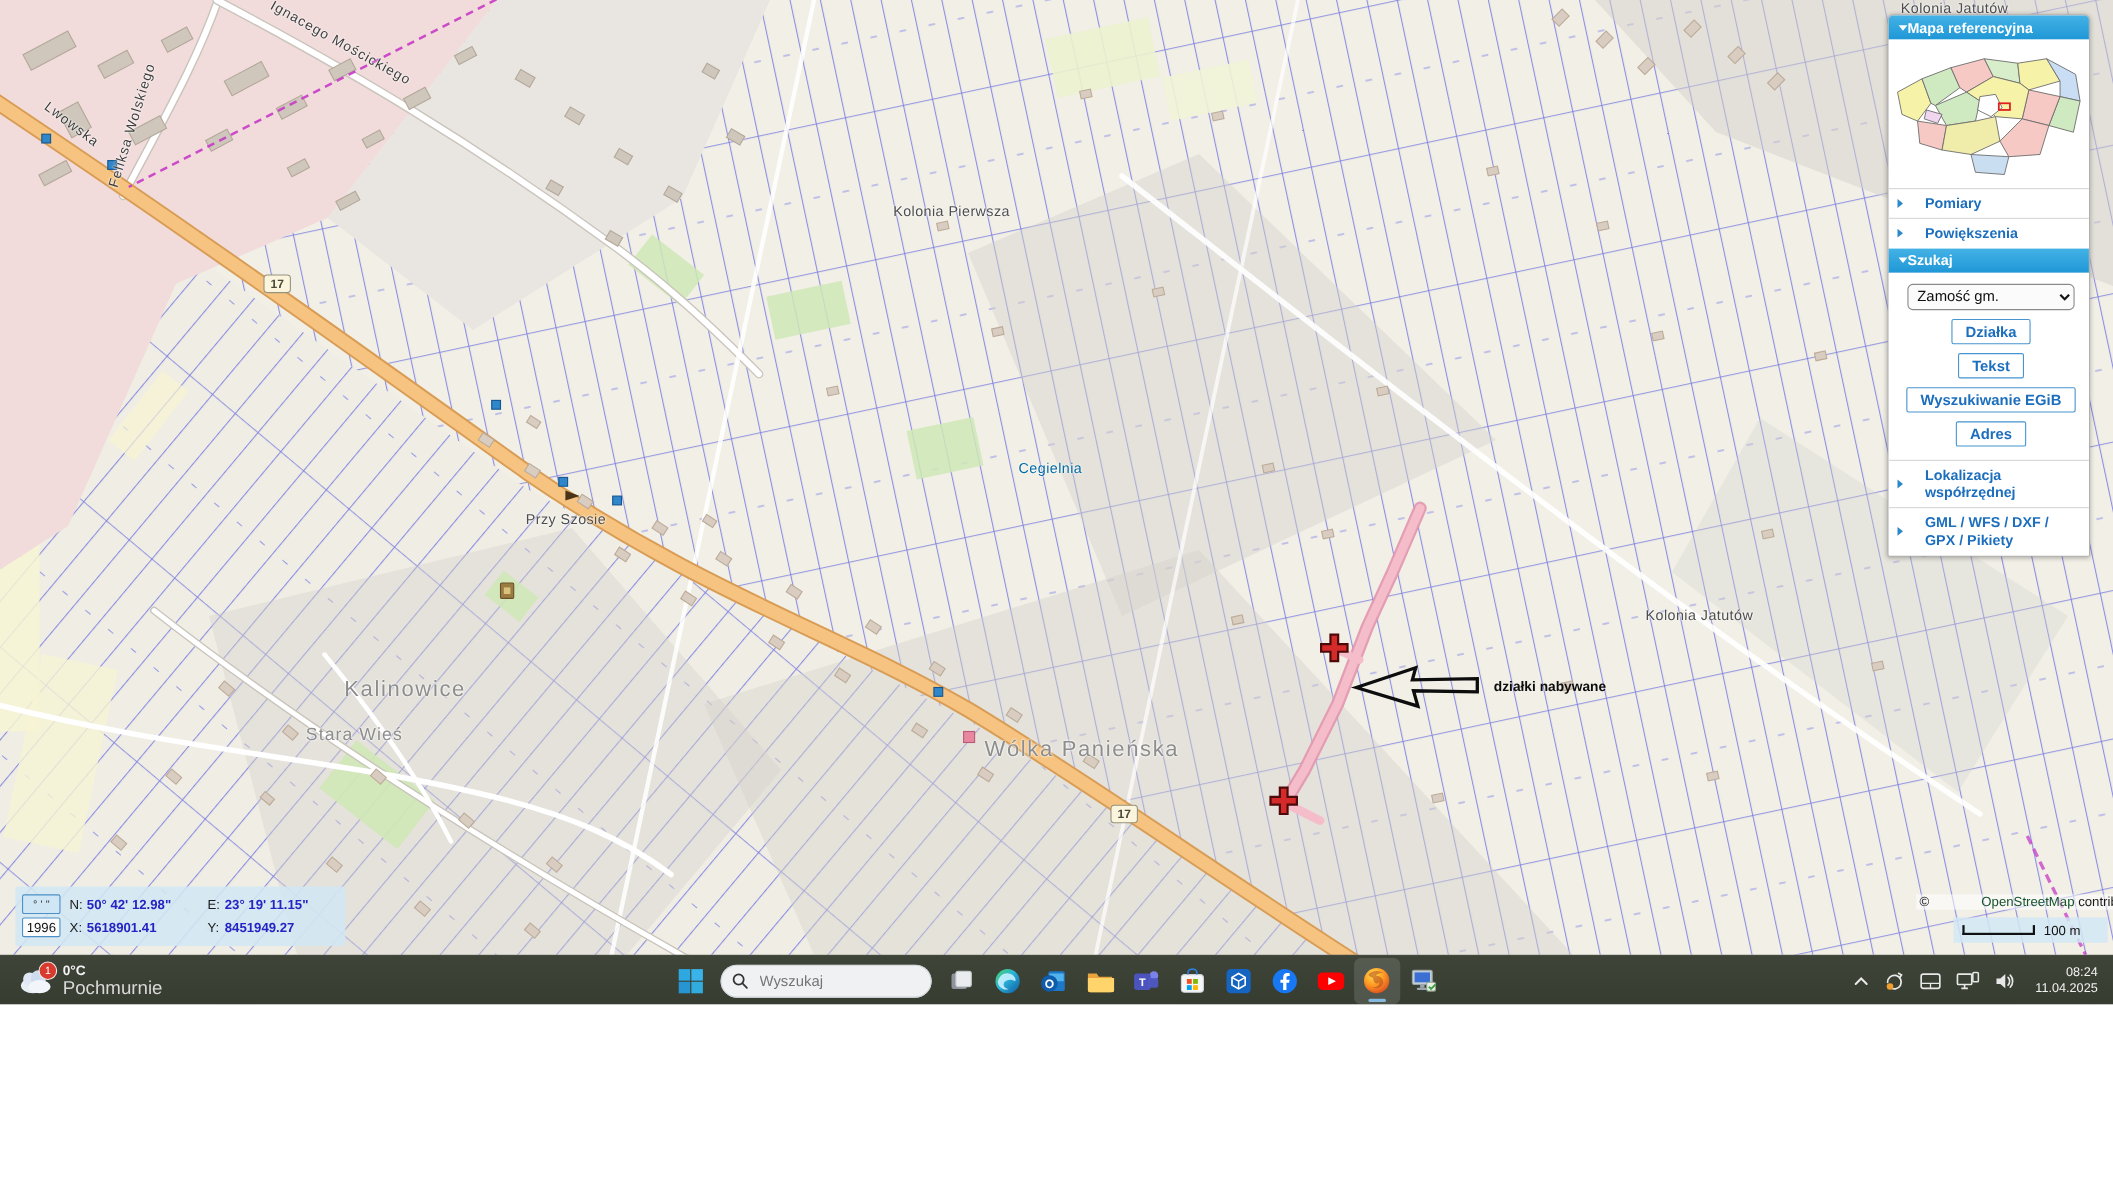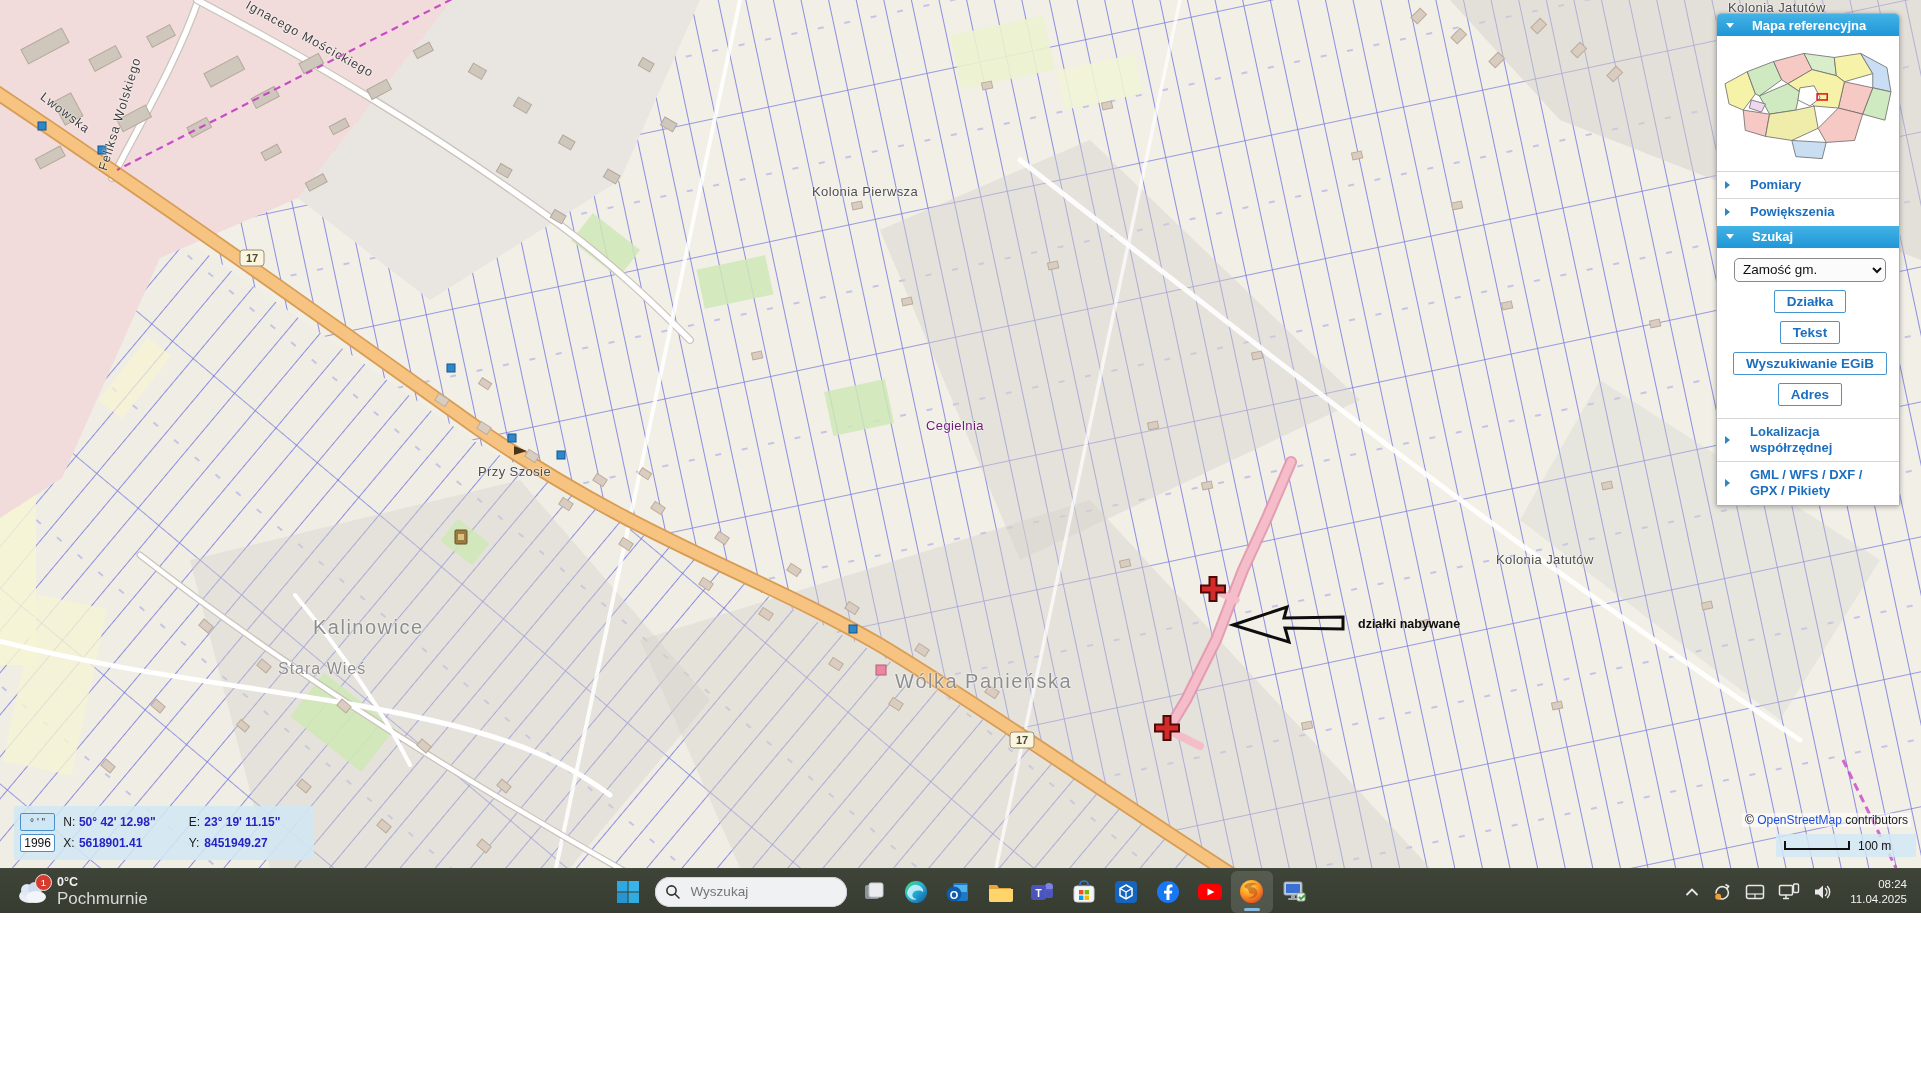--- a/index.html
+++ b/index.html
@@ -11,21 +11,21 @@
   .maplbl{position:absolute;white-space:nowrap;color:#4a4a4a;
           text-shadow:0 0 2px #ffffff,0 0 2px #ffffff;pointer-events:none;}
   .lbl-big{color:#8d8d8d;font-size:20px;letter-spacing:1.5px;}
   .lbl-med{color:#8d8d8d;font-size:16px;letter-spacing:1px;}
   .lbl-sm{color:#4d4d4d;font-size:13px;letter-spacing:.4px;}
   .lbl-street{color:#3d3d3d;font-size:12.5px;letter-spacing:1px;}
   .anno-label{position:absolute;font-size:12.5px;font-weight:bold;color:#0d0d0d;white-space:nowrap;}
   
   .panel{position:absolute;left:1716px;top:13px;width:182px;background:#ffffff;
          border:1px solid #b0b0b0;border-radius:5px 5px 2px 2px;box-shadow:0 1px 5px rgba(0,0,0,.3);}
-  .p-header{height:22px;display:flex;align-items:center;gap:18px;padding-left:9px;
+  .p-header{height:22px;display:flex;align-items:center;gap:0;padding-left:9px;
             background:linear-gradient(#43b2e6,#1f97d6);color:#fff;font-size:13px;font-weight:bold;cursor:pointer;}
   .p-header.first{border-radius:4px 4px 0 0;}
   .tri-down{width:0;height:0;border-left:4px solid transparent;border-right:4px solid transparent;border-top:5px solid #fff;}
   .tri-right{width:0;height:0;border-top:4px solid transparent;border-bottom:4px solid transparent;border-left:5px solid #2b87c8;}
   .p-row{display:flex;align-items:center;gap:20px;padding:5px 8px;border-top:1px solid #d6d6d6;
          color:#1d6fbe;font-size:13px;font-weight:bold;background:#fff;cursor:pointer;line-height:1.25;}
   .minimap-wrap{display:flex;justify-content:center;padding:5px 0 6px 0;background:#fff;}
   .szukaj-body{display:flex;flex-direction:column;align-items:center;gap:8px;padding:10px 0 12px 4px;background:#fff;}
   .region-select{width:152px;height:24px;font-size:13.5px;font-family:"Liberation Sans",sans-serif;
                  border:1px solid #8a8a8a;border-radius:5px;background:#fbfbfb;padding:0 4px;color:#111;}
@@ -36,21 +36,21 @@
              background:rgba(210,231,243,.88);border-radius:2px;font-size:12px;}
   .coord-row{display:flex;align-items:center;height:20px;margin:1px 0;}
   .dms-chip{display:inline-flex;align-items:center;justify-content:center;width:34px;height:16px;
             background:#cfe7f5;border:1px solid #4d8fc7;color:#333;font-size:10px;border-radius:2px;}
   .scale-chip{display:inline-flex;align-items:center;justify-content:center;width:34px;height:16px;
               background:#fdfdfd;border:1px solid #4d8fc7;color:#111;font-size:12px;border-radius:2px;}
   .clab{color:#1a1a1a;margin-left:8px;width:16px;}
   .cval{color:#2424c4;font-weight:bold;width:104px;}
   .attr{position:absolute;left:1742px;top:813px;font-size:12px;color:#1a1a1a;
         background:rgba(255,255,255,.55);padding:0 3px;white-space:nowrap;}
-  .attr a{color:#1d4ed8;text-decoration:none;}
+  .attr a{color:#14532d;text-decoration:none;margin-left:44px;}
   .scalebar-box{position:absolute;left:1776px;top:834px;width:132px;height:23px;
                 background:rgba(210,231,243,.85);display:flex;align-items:center;gap:8px;padding-left:8px;}
   .scalebar-line{width:62px;height:7px;border-left:2px solid #111;border-right:2px solid #111;border-bottom:2px solid #111;}
   .scalebar-box span{font-size:12px;color:#111;}
   
   .taskbar{position:absolute;left:0;top:868px;width:1921px;height:45px;
            background:linear-gradient(#3e4438,#363c30);border-top:1px solid rgba(255,255,255,.07);}
   .weather{position:absolute;left:8px;top:0;height:45px;display:flex;align-items:center;gap:7px;
            padding:0 8px;cursor:pointer;}
   .weather .wtxt{display:flex;flex-direction:column;line-height:1.15;}
@@ -278,21 +278,21 @@
       <g transform="translate(1167,728)">
         <path d="M-3.5,-12 h7 v8.5 h8.5 v7 h-8.5 v8.5 h-7 v-8.5 h-8.5 v-7 h8.5 Z" fill="#d42a2a" stroke="#4d0a0a" stroke-width="2"></path>
       </g>
       <polygon points="1233,625 1287,607 1284,618 1343,617 1343,629 1285,628 1289,642" fill="none" stroke="#0d0d0d" stroke-width="3"></polygon>
     </svg>
 
     <div class="maplbl lbl-street" style="left:36px;top:106px;transform:rotate(37deg);">Lwowska</div>
     <div class="maplbl lbl-street" style="left:96px;top:168px;transform:rotate(-73deg);transform-origin:left top;">Feliksa Wolskiego</div>
     <div class="maplbl lbl-street" style="left:238px;top:32px;transform:rotate(29deg);">Ignacego Mościckiego</div>
     <div class="maplbl lbl-sm" style="left:812px;top:184px;">Kolonia Pierwsza</div>
-    <div class="maplbl lbl-sm" style="left:926px;top:418px;color:#701a75;">Cegielnia</div>
+    <div class="maplbl lbl-sm" style="left:926px;top:418px;color:#0369a1;">Cegielnia</div>
     <div class="maplbl lbl-sm" style="left:478px;top:464px;">Przy Szosie</div>
     <div class="maplbl lbl-big" style="left:895px;top:670px;">Wólka Panieńska</div>
     <div class="maplbl lbl-big" style="left:313px;top:616px;">Kalinowice</div>
     <div class="maplbl lbl-med" style="left:278px;top:660px;">Stara Wieś</div>
     <div class="maplbl lbl-sm" style="left:1496px;top:552px;">Kolonia Jatutów</div>
     <div class="maplbl lbl-sm" style="left:1728px;top:0px;">Kolonia Jatutów</div>
     <div class="anno-label" style="left:1358px;top:617px;">działki nabywane</div>
   </div>
 
   <div class="panel">

